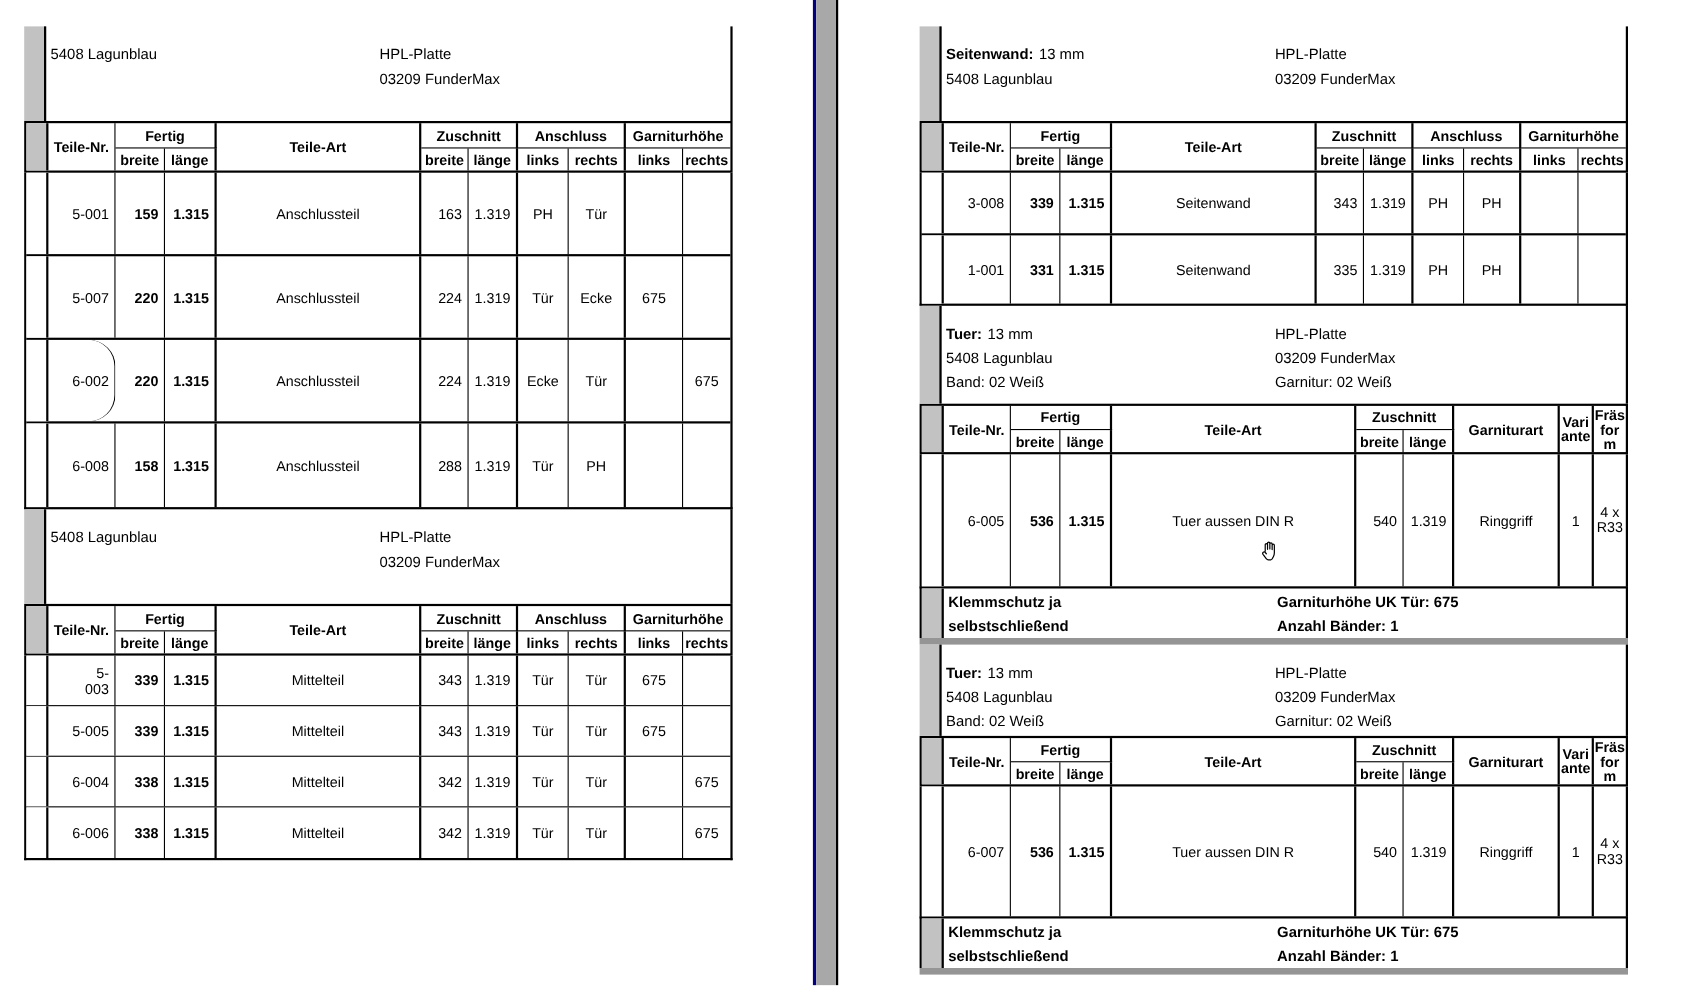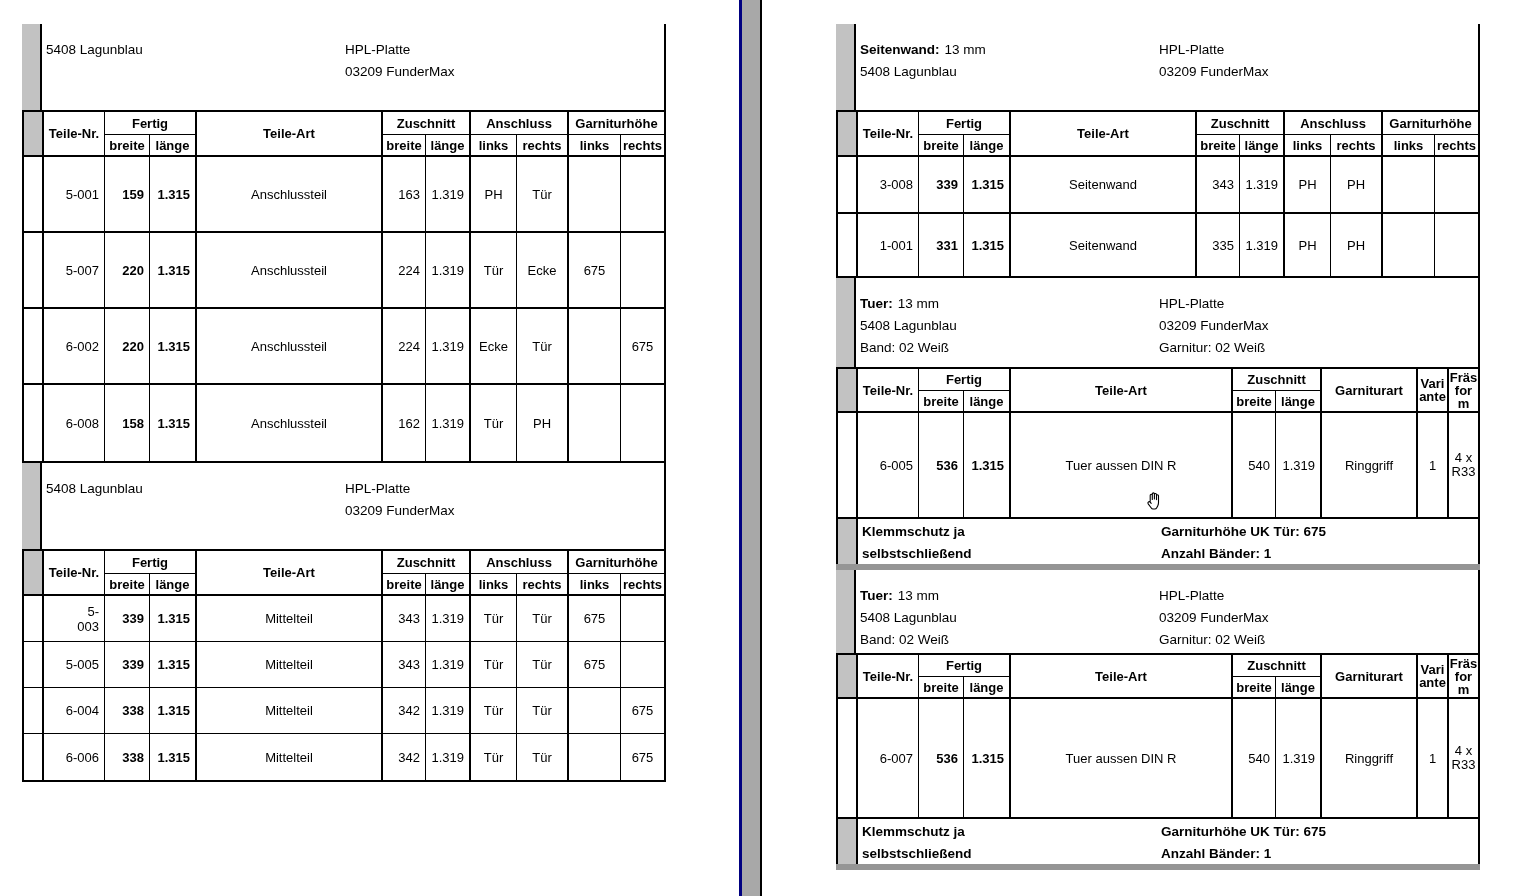--- a/index.html
+++ b/index.html
@@ -113,38 +113,38 @@
           <div class="cell br2" style="grid-column: 5;">Anschlussteil</div>
           <div class="cell br1 num" style="grid-column: 6;">224</div>
           <div class="cell br2 num" style="grid-column: 7;">1.319</div>
           <div class="cell br1" style="grid-column: 8;">Tür</div>
           <div class="cell br2" style="grid-column: 9;">Ecke</div>
           <div class="cell br1" style="grid-column: 10;">675</div>
           <div class="cell " style="grid-column: 11;"></div>
         </div>
         <div class="gparts rowgrid rb2" style="height: 76px;">
           <div class="cell whdl br2" style="grid-column: 1;"></div>
-          <div class="cell br1 num" style="grid-column: 2;">6-002</div>
+          <div class="cell br1 num" style="grid-column: 2; border-radius: 24px;">6-002</div>
           <div class="cell br1 num b" style="grid-column: 3;">220</div>
           <div class="cell br2 num b" style="grid-column: 4;">1.315</div>
           <div class="cell br2" style="grid-column: 5;">Anschlussteil</div>
           <div class="cell br1 num" style="grid-column: 6;">224</div>
           <div class="cell br2 num" style="grid-column: 7;">1.319</div>
           <div class="cell br1" style="grid-column: 8;">Ecke</div>
           <div class="cell br2" style="grid-column: 9;">Tür</div>
           <div class="cell br1" style="grid-column: 10;"></div>
           <div class="cell " style="grid-column: 11;">675</div>
         </div>
         <div class="gparts rowgrid " style="height: 76px;">
           <div class="cell whdl br2" style="grid-column: 1;"></div>
           <div class="cell br1 num" style="grid-column: 2;">6-008</div>
           <div class="cell br1 num b" style="grid-column: 3;">158</div>
           <div class="cell br2 num b" style="grid-column: 4;">1.315</div>
           <div class="cell br2" style="grid-column: 5;">Anschlussteil</div>
-          <div class="cell br1 num" style="grid-column: 6;">162</div>
+          <div class="cell br1 num" style="grid-column: 6;">288</div>
           <div class="cell br2 num" style="grid-column: 7;">1.319</div>
           <div class="cell br1" style="grid-column: 8;">Tür</div>
           <div class="cell br2" style="grid-column: 9;">PH</div>
           <div class="cell br1" style="grid-column: 10;"></div>
           <div class="cell " style="grid-column: 11;"></div>
         </div>
       </div>
       <div class="band sect-head" style="height: 86px;">
         <div class="handle"></div>
         <div class="content">
@@ -319,21 +319,21 @@
         <div class="cell br1" style="grid-area: 2 / 6;">breite</div>
         <div class="cell br2" style="grid-area: 2 / 7;">länge</div>
         <div class="cell br2" style="grid-area: 1 / 8 / 3;">Garniturart</div>
         <div class="cell br2 sm" style="grid-area: 1 / 9 / 3;">Vari
 ante</div>
         <div class="cell sm" style="grid-area: 1 / 10 / 3;">Fräs
 for
 m</div>
       </div>
       <div class="grid rows" style="border-bottom: none;">
-        <div class="gdoor rowgrid" style="height: 104px;">
+        <div class="gdoor rowgrid" style="height: 120px;">
           <div class="cell whdl br2" style="grid-column: 1;"></div>
           <div class="cell br1 num" style="grid-column: 2;">6-005</div>
           <div class="cell br1 num b" style="grid-column: 3;">536</div>
           <div class="cell br2 num b" style="grid-column: 4;">1.315</div>
           <div class="cell br2" style="grid-column: 5;">Tuer aussen DIN R</div>
           <div class="cell br1 num" style="grid-column: 6;">540</div>
           <div class="cell br2 num" style="grid-column: 7;">1.319</div>
           <div class="cell br2" style="grid-column: 8;">Ringgriff</div>
           <div class="cell br2" style="grid-column: 9;">1</div>
           <div class="cell pre" style="grid-column: 10;">4 x

